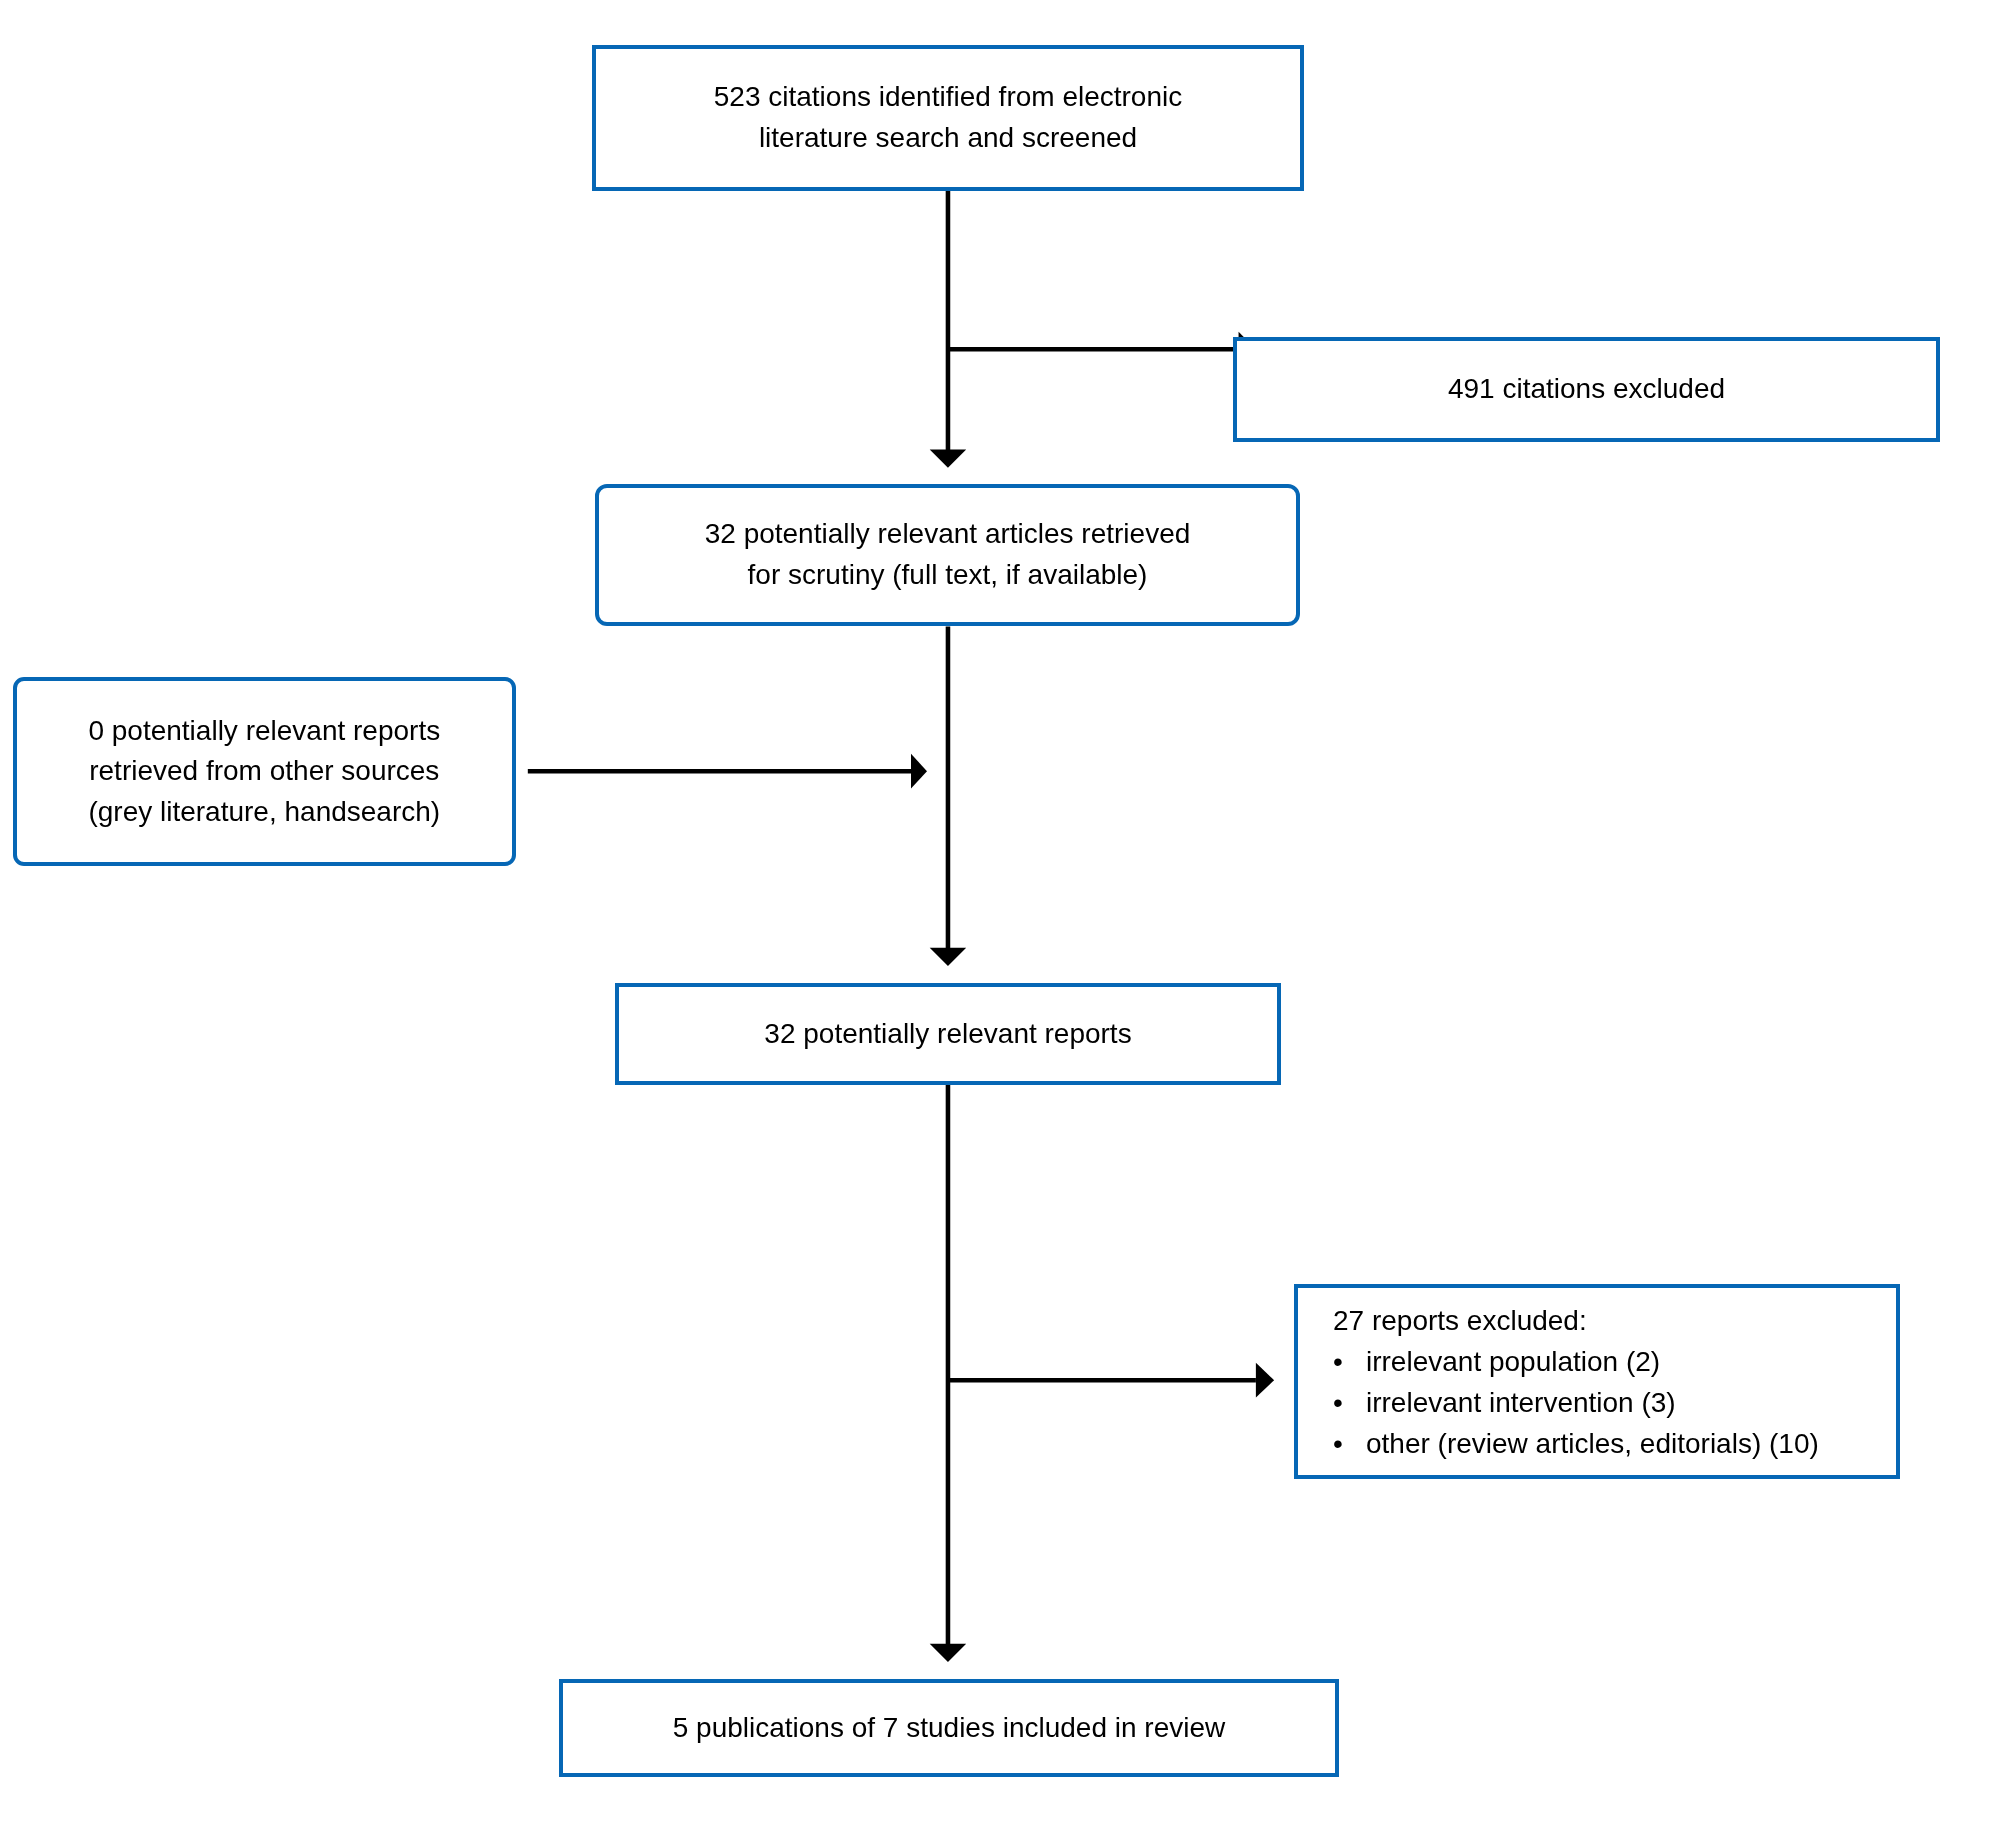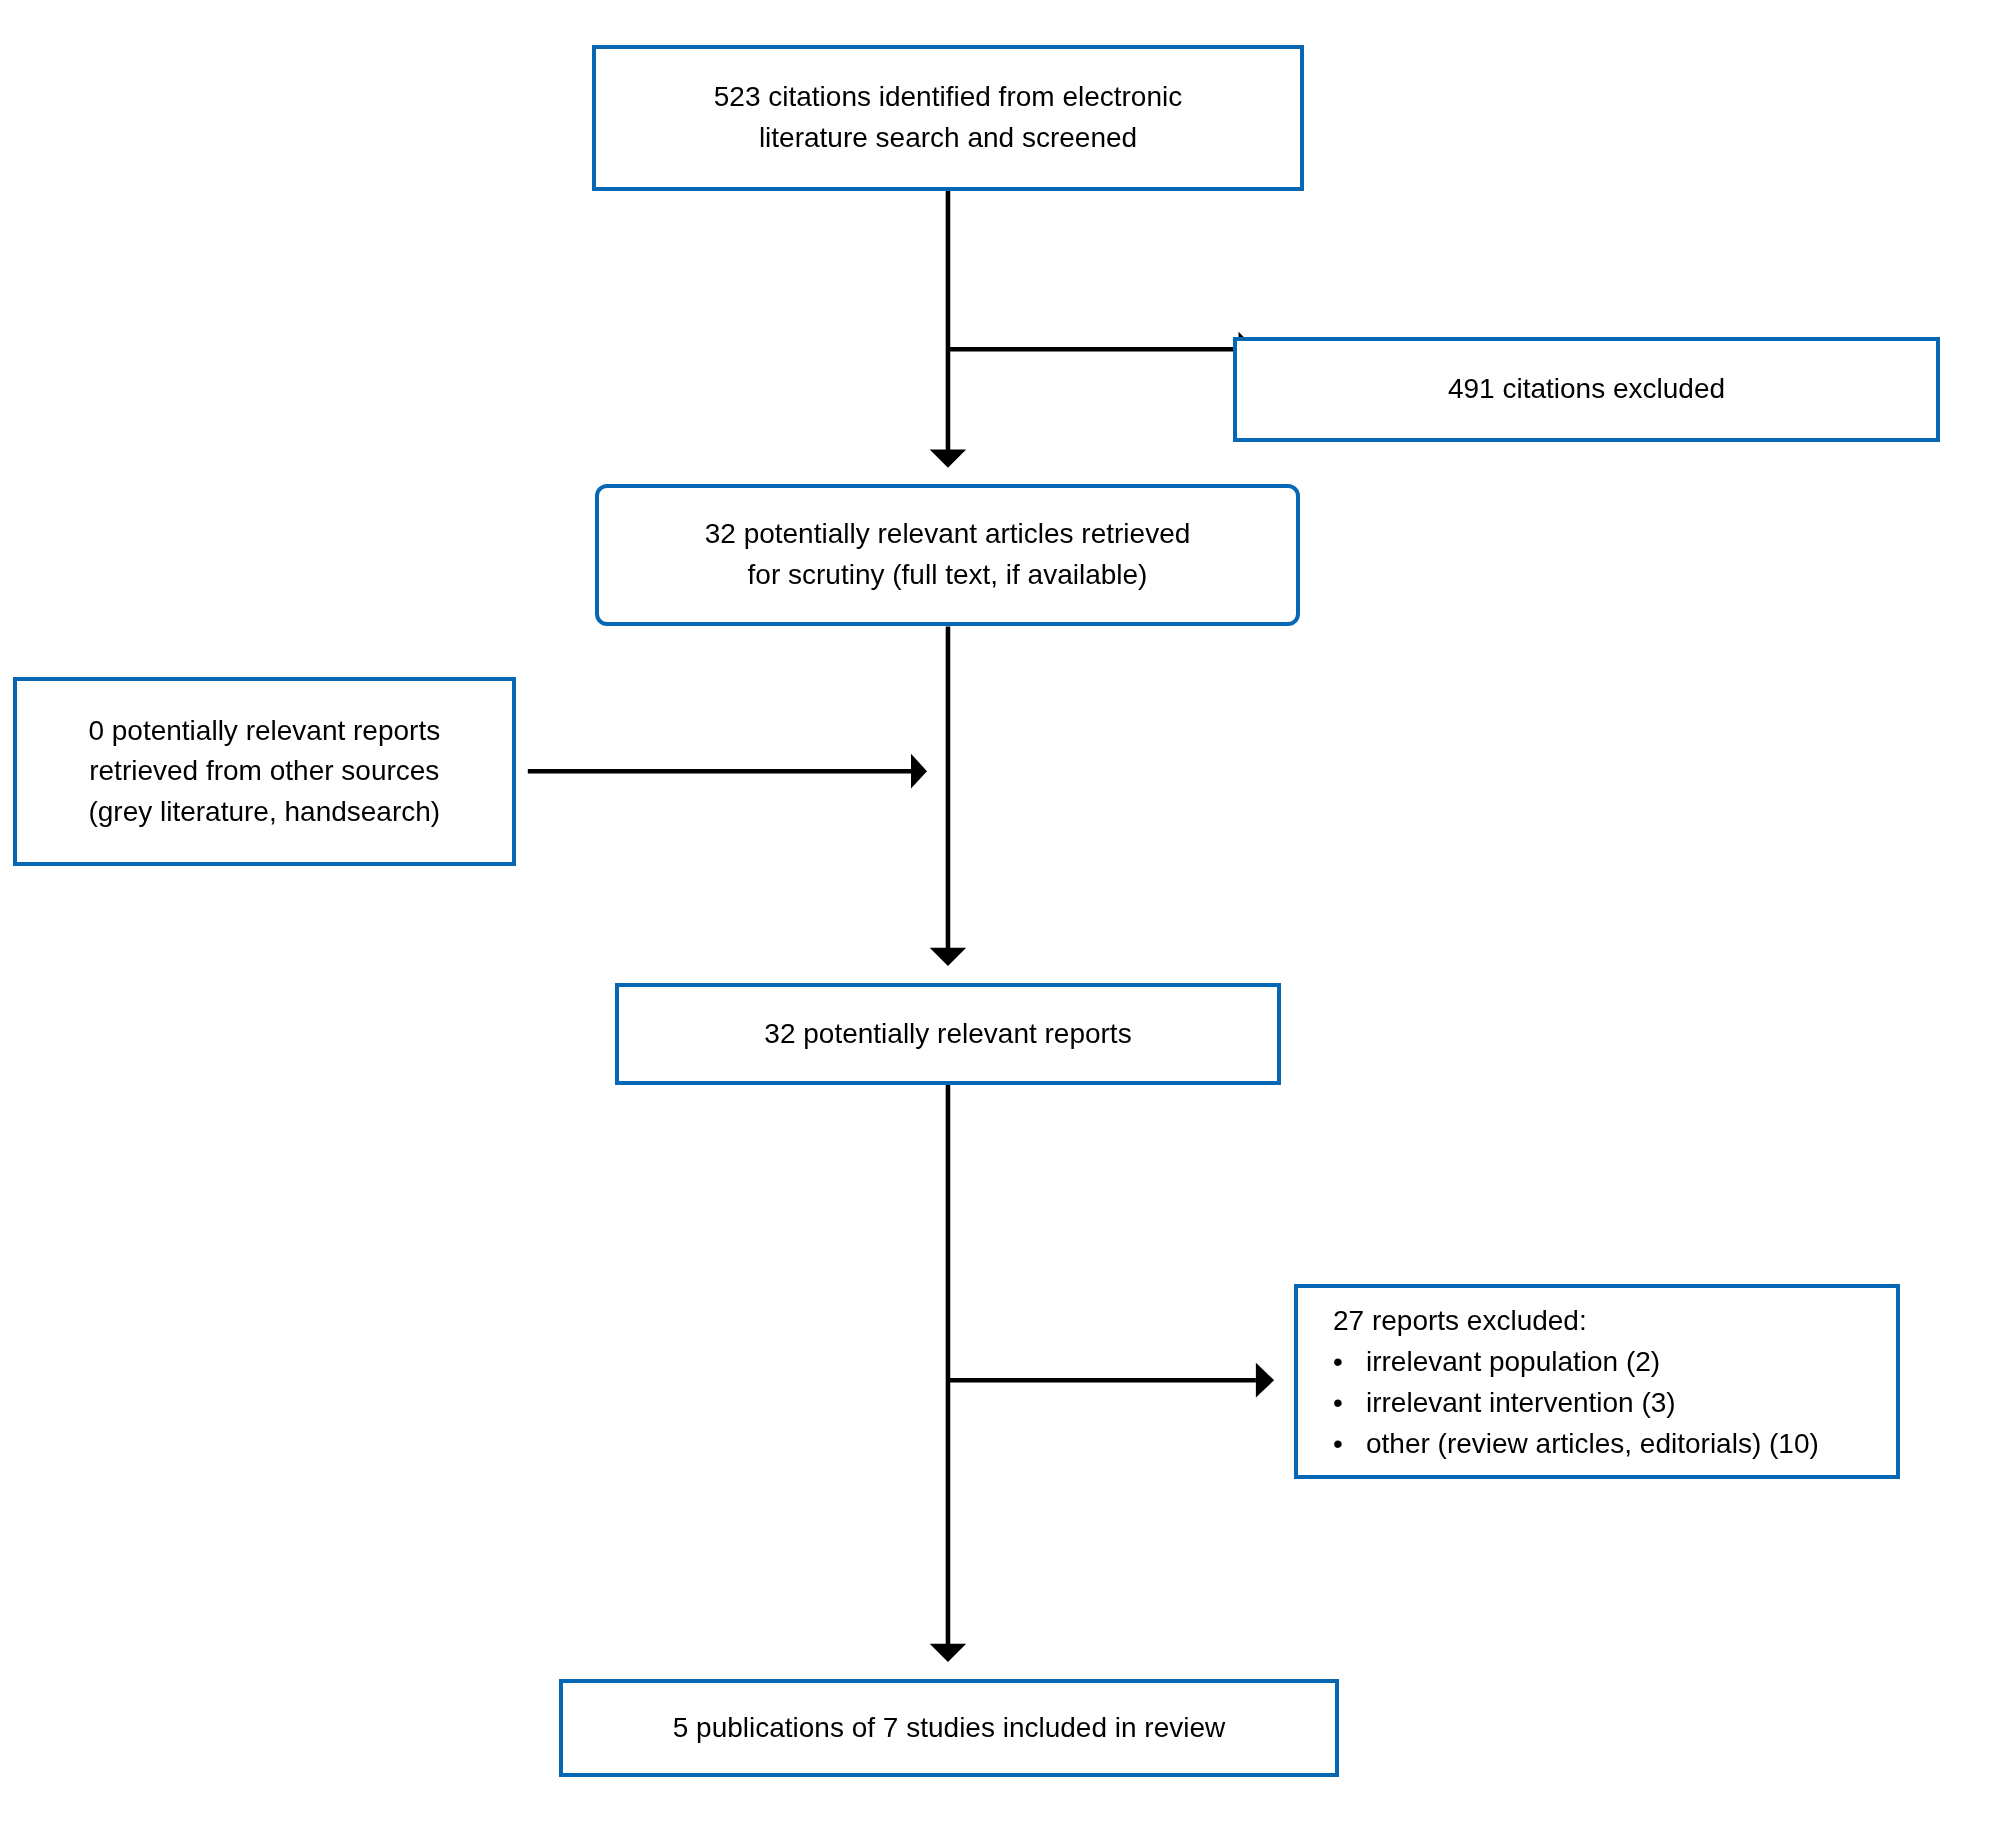--- a/index.html
+++ b/index.html
@@ -42,21 +42,21 @@
   }
   .box .label {
     white-space: pre-line;
     display: block;
     padding: 0 9px;
   }
   
   .box-identified      { left: 592px; top:   45px; width: 712px; height: 146px; }
   .box-excluded-cit    { left: 1233px; top:  293px; width: 707px; height: 105px; margin-top: 44px; }
   .box-retrieved       { left: 595px; top: 484px; width: 705px; height: 142px; border-radius: 12px; }
-  .box-other-sources   { left:   12.8px; top: 677px; width: 503px; height: 189px; }
+  .box-other-sources   { left:   12.8px; top: 677px; width: 503px; height: 189px; border-radius: 11px; }
   .box-relevant        { left: 615px; top: 983px; width: 666px; height: 102px; }
   .box-excluded-rep    { left: 1294px; top: 1284px; width: 606px; height: 195px;
                          flex-direction: column; align-items: stretch;
                          justify-content: center; text-align: left;
                          padding: 4.6px 13.7px 4.6px 35px; }
   .box-included        { left: 559px; top: 1679px; width: 780px; height: 98px; }
 
   .excl-title { line-height: 41px; }
   .bullet-row { display: flex; line-height: 41px; }
   .bullet-row .dot { width: 33px; flex: 0 0 33px; }

